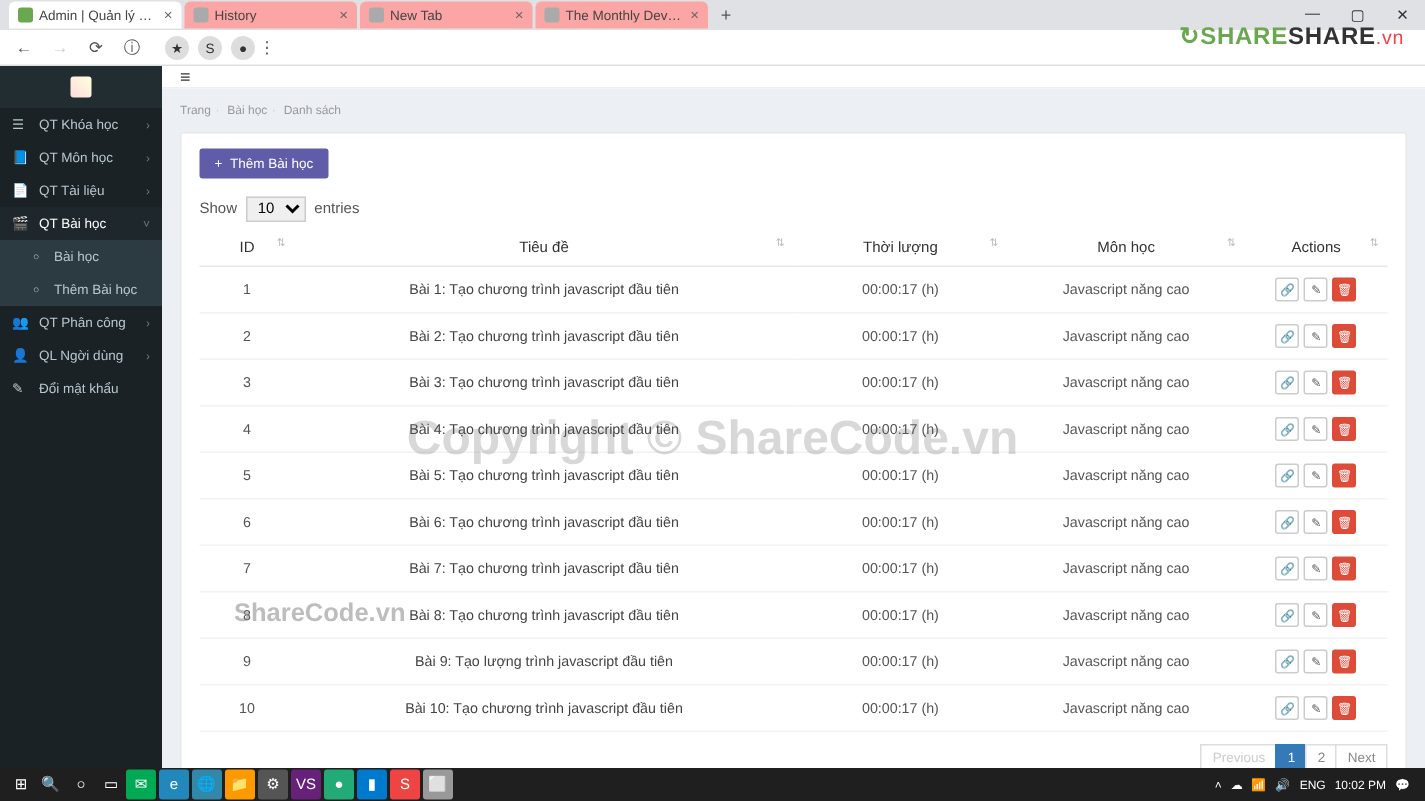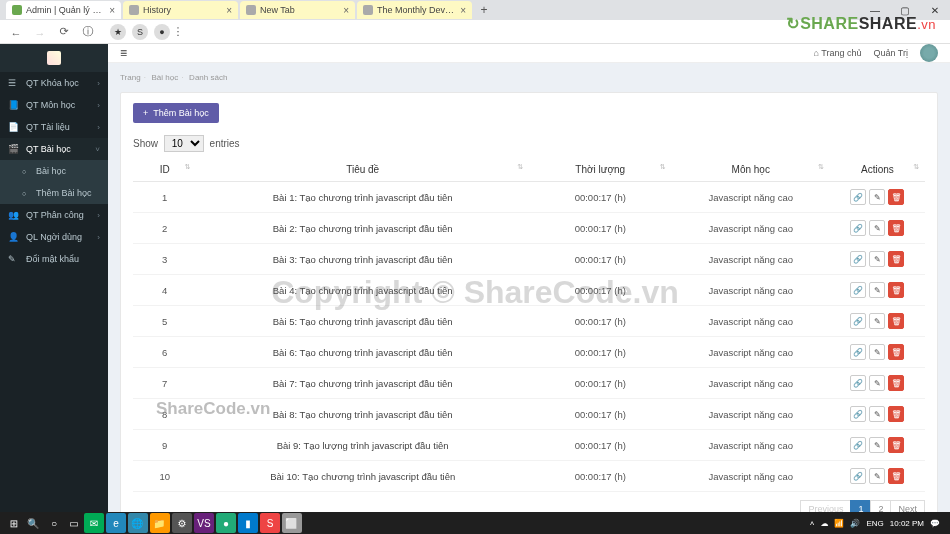--- a/index.html
+++ b/index.html
@@ -1,20 +1,20 @@
 <!DOCTYPE html>
 <html><head>
 <meta charset="utf-8">
 <style>
 * { margin:0; padding:0; box-sizing:border-box; font-family:"Segoe UI",Arial,sans-serif; }
 body { width:950px; height:534px; overflow:hidden; background:#fff; font-size:11px; color:#333; }
 
 
 .tabbar { height:20px; background:#dfe1e4; display:flex; align-items:center; padding-left:6px; }
-.btab { height:18px; min-width:115px; max-width:115px; background:#fef9c3; border-radius:4px 4px 0 0; display:flex; align-items:center; padding:0 6px; font-size:9px; color:#444; margin-right:2px; position:relative; }
+.btab { height:18px; min-width:115px; max-width:115px; background:#fca5a5; border-radius:4px 4px 0 0; display:flex; align-items:center; padding:0 6px; font-size:9px; color:#444; margin-right:2px; position:relative; }
 .btab.active { background:#fff; }
 .btab .favicon { width:10px; height:10px; margin-right:4px; display:inline-block; border-radius:2px; }
 .btab .title { white-space:nowrap; overflow:hidden; text-overflow:ellipsis; flex:1; }
 .btab .close { font-size:10px; color:#666; margin-left:4px; }
 .addtab { width:20px; text-align:center; font-size:12px; color:#555; }
 .winctrl { margin-left:auto; display:flex; }
 .winctrl span { width:30px; text-align:center; font-size:10px; color:#333; }
 
 .addrbar { height:24px; background:#fff; display:flex; align-items:center; padding:0 8px; border-bottom:1px solid #e0e0e0; }
 .addrbar .nav-icn { width:16px; text-align:center; font-size:11px; color:#555; margin-right:8px; }
@@ -192,25 +192,20 @@
         <div class="sb-item">
           <span class="icn">✎</span>
           <span class="lbl">Đổi mật khẩu</span>
         </div>
       </div>
   </div>
 
   <div class="main">
     <div class="topbar">
       <span class="ham">≡</span>
-      <div class="right">
-        <span><span style="font-size:9px;">⌂ </span><span>Trang chủ</span></span>
-        <span>Quản Trị</span>
-        <span class="avatar"></span>
-      </div>
     </div>
 
     <div class="pg-head">
       <div class="crumbs">
         <span>Trang</span><span class="sep">·</span>
         <span>Bài học</span><span class="sep">·</span>
         <span>Danh sách</span>
       </div>
     </div>
 

